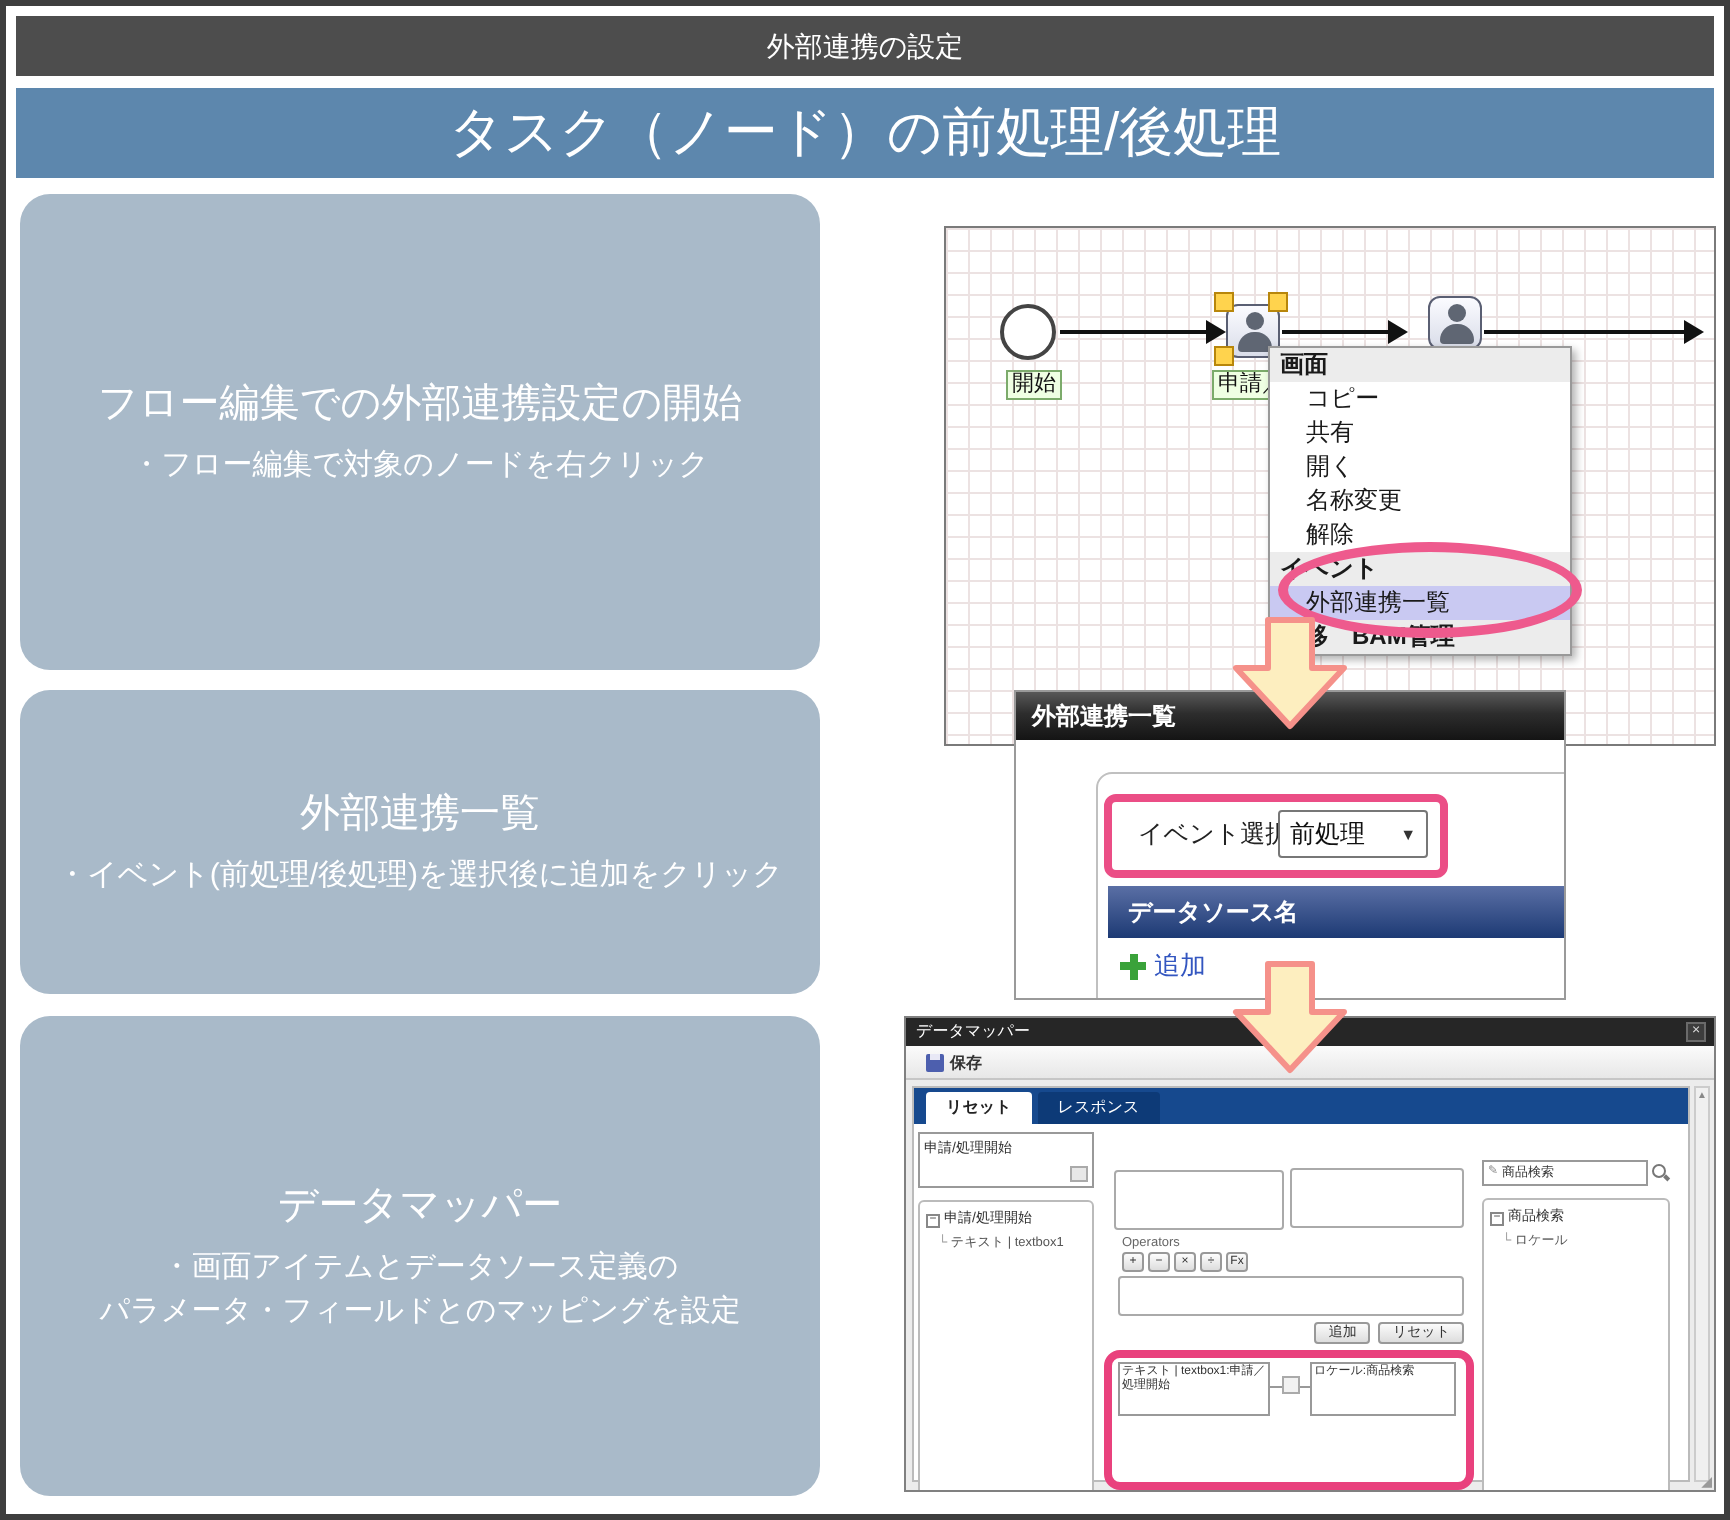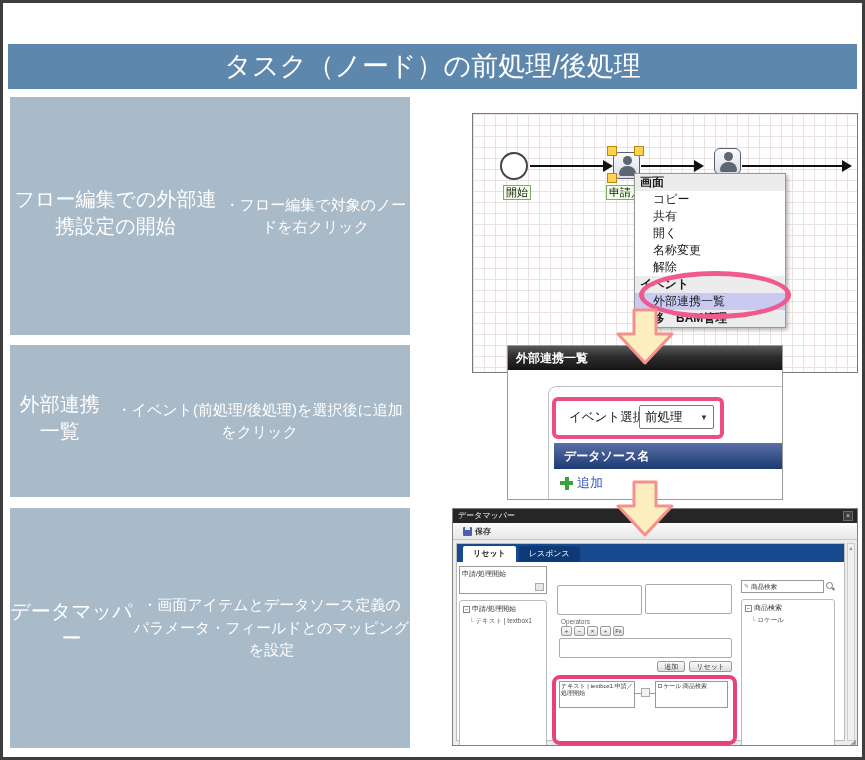--- a/index.html
+++ b/index.html
@@ -5,21 +5,21 @@
   * { margin:0; padding:0; box-sizing:border-box; }
   html,body { background:#fff; }
   body { font-family:"Liberation Sans","DejaVu Sans",sans-serif; }
   .page { position:relative; width:865px; height:760px; border:3px solid #3e3e3e; background:#fff; overflow:hidden; }
 
   
   .topbar { position:absolute; left:5px; top:5px; width:849px; height:30px; background:#4d4d4d; color:#fff; font-size:14px; text-align:center; line-height:30px; }
   .banner { position:absolute; left:5px; top:41px; width:849px; height:45px; background:#5d87ad; color:#fff; font-size:27px; text-align:center; line-height:45px; }
 
   
-  .stepbox { position:absolute; left:7px; width:400px; background:#a9bac9; border-radius:0; color:#fff; display:flex; flex-direction:row; justify-content:center; align-items:center; text-align:center; }
+  .stepbox { position:absolute; left:7px; width:400px; background:#a9bac9; border-radius:15px; color:#fff; display:flex; flex-direction:column; justify-content:center; align-items:center; text-align:center; }
   .stepbox .t { font-size:20px; margin-bottom:7px; }
   .stepbox .s { font-size:15px; line-height:1.5; }
   #step1 { top:94px;  height:238px; }
   #step2 { top:342px; height:152px; }
   #step3 { top:505px; height:240px; }
 
   
   .shot1 { position:absolute; left:469px; top:110px; width:386px; height:260px; background:#fff;
            background-image:linear-gradient(#ece2e2 1px,transparent 1px),linear-gradient(90deg,#ece2e2 1px,transparent 1px);
            background-size:11px 11px; border:1px solid #7a7a7a; overflow:hidden; }
@@ -101,20 +101,21 @@
   .mag::before { content:""; position:absolute; left:0; top:0; width:5px; height:5px; border:1.5px solid #777; border-radius:50%; }
   .mag::after  { content:""; position:absolute; left:6px; top:6px; width:3px; height:1.5px; background:#777; transform:rotate(45deg); }
   .vscroll { position:absolute; right:2px; top:34px; bottom:4px; width:8px; background:#f0f0f0; border:1px solid #ccc; font-size:5px; color:#888; text-align:center; line-height:8px; }
   .resize { position:absolute; right:1px; bottom:0; font-size:7px; color:#999; line-height:7px; }
 </style>
 </head>
 <body>
 
 <div class="page">
 
+  <div class="topbar">外部連携の設定</div>
   <div class="banner">タスク（ノード）の前処理/後処理</div>
 
   <div class="stepbox" id="step1">
     <div class="t">フロー編集での外部連携設定の開始</div>
     <div class="s">・フロー編集で対象のノードを右クリック</div>
   </div>
   <div class="stepbox" id="step2">
     <div class="t">外部連携一覧</div>
     <div class="s">・イベント(前処理/後処理)を選択後に追加をクリック</div>
   </div>

